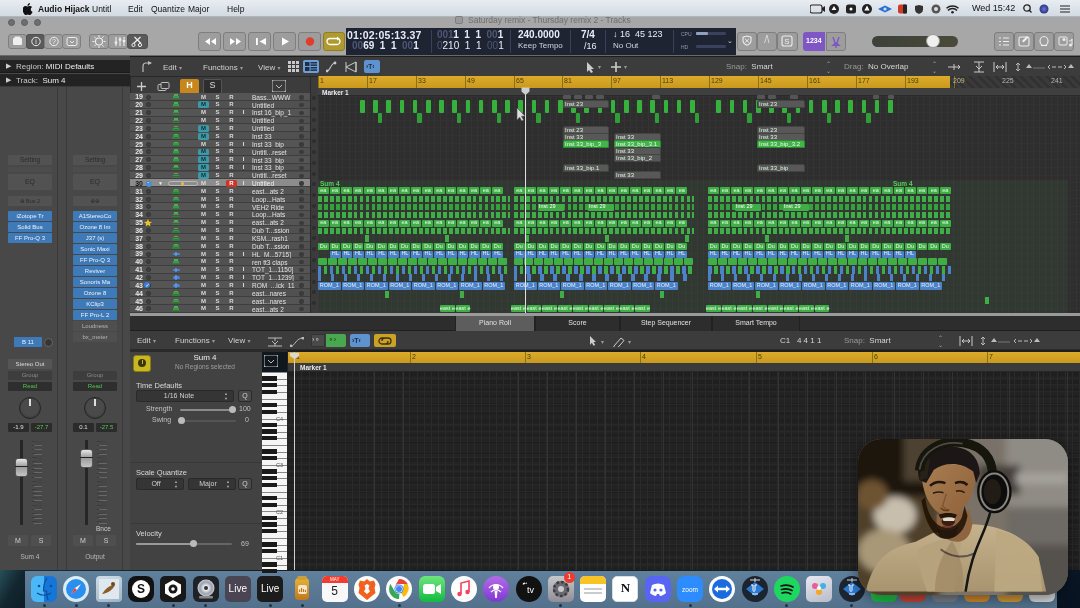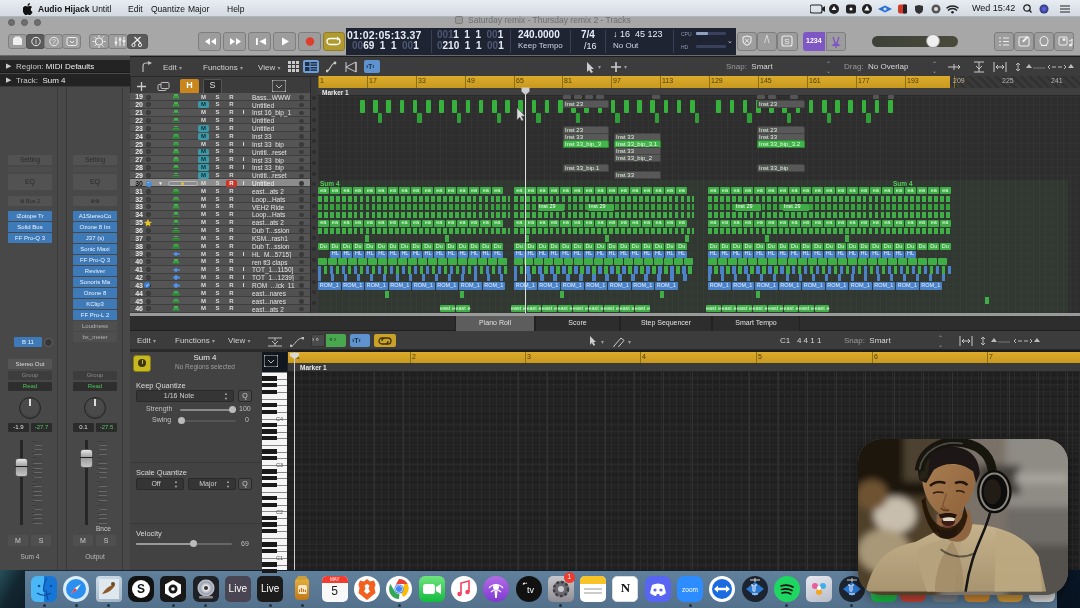--- a/index.html
+++ b/index.html
@@ -108,21 +108,21 @@
     </svg>
     <div style="position:absolute;left:346px;top:28px;width:390px;height:27px;background:#1f2433;border-radius:0px;color:#dfe6f2;"></div>
     <div style="position:absolute;left:431px;top:30px;width:1px;height:23px;background:#3a4156;"></div>
     <div style="position:absolute;left:510px;top:30px;width:1px;height:23px;background:#3a4156;"></div>
     <div style="position:absolute;left:570px;top:30px;width:1px;height:23px;background:#3a4156;"></div>
     <div style="position:absolute;left:605px;top:30px;width:1px;height:23px;background:#3a4156;"></div>
     <div style="position:absolute;left:673px;top:30px;width:1px;height:23px;background:#3a4156;"></div>
     <div class="tx" style="left:347px;top:29px;font-size:10.5px;font-weight:bold;color:#e6ecf8;letter-spacing:0.2px;">01:02:05:13.37</div>
     <div class="tx" style="left:352px;top:40px;font-size:10px;font-weight:bold;"><span style="color:#4e5874">00</span><span style="color:#e6ecf8">69&nbsp; 1&nbsp; 1&nbsp; </span><span style="color:#4e5874">00</span><span style="color:#e6ecf8">1</span></div>
     <div class="tx" style="left:437px;top:29px;font-size:10px;font-weight:bold;"><span style="color:#4e5874">001</span><span style="color:#e6ecf8">1&nbsp; 1&nbsp; 1&nbsp; </span><span style="color:#4e5874">00</span><span style="color:#e6ecf8">1</span></div>
-    <div class="tx" style="left:437px;top:40px;font-size:10px;font-weight:bold;"><span style="color:#4e5874">0</span><span style="color:#e6ecf8">210&nbsp; 1&nbsp; 1&nbsp; </span><span style="color:#4e5874">00</span><span style="color:#e6ecf8">1</span></div>
+    <div class="tx" style="left:437px;top:40px;font-size:10px;font-weight:normal;"><span style="color:#4e5874">0</span><span style="color:#e6ecf8">210&nbsp; 1&nbsp; 1&nbsp; </span><span style="color:#4e5874">00</span><span style="color:#e6ecf8">1</span></div>
     <div class="tx" style="left:518px;top:29px;font-size:10px;font-weight:bold;color:#e6ecf8;">240.0000</div>
     <div class="tx" style="left:518px;top:41px;font-size:8px;color:#cdd5e6;">Keep Tempo</div>
     <div class="tx" style="left:581px;top:29px;font-size:10px;font-weight:bold;color:#e6ecf8;">7/4</div>
     <div class="tx" style="left:584px;top:41px;font-size:9px;color:#e6ecf8;">/16</div>
     <div class="tx" style="left:613px;top:29px;font-size:9px;color:#e6ecf8;">↓ 16&nbsp; 45&nbsp;123</div>
     <div class="tx" style="left:613px;top:41px;font-size:8px;color:#cdd5e6;">No Out</div>
     <div class="tx" style="left:681px;top:31px;font-size:5px;color:#8f9ab5;">CPU</div>
     <div class="tx" style="left:681px;top:44px;font-size:5px;color:#8f9ab5;">HD</div>
     <div style="position:absolute;left:696px;top:32px;width:30px;height:3px;background:#39415c;border-radius:1px;"></div>
     <div style="position:absolute;left:696px;top:32px;width:12px;height:3px;background:#8fa0c0;border-radius:1px;"></div>
@@ -1485,21 +1485,21 @@
     <div style="position:absolute;left:130px;top:350px;width:950px;height:2px;background:#2a2a2a;"></div>
     <div style="position:absolute;left:133px;top:355px;width:18px;height:17px;background:#c8b820;border-radius:3px;border:1px solid #8a7d12;"></div>
     <div style="position:absolute;left:138px;top:359px;width:8px;height:8px;border-radius:50%;background:#3a3410;"></div>
     <div style="position:absolute;left:141.5px;top:360px;width:1.5px;height:4px;background:#c8b820;"></div>
     <div class="tx" style="left:160px;top:353px;width:90px;text-align:center;font-size:8px;color:#ececec;">Sum 4</div>
     <div class="tx" style="left:160px;top:363px;width:90px;text-align:center;font-size:6.5px;color:#9e9e9e;">No Regions selected</div>
     <svg class="a" style="left:264px;top:355px" width="14" height="12" viewBox="0 0 14 12">
       <rect x="0" y="0" width="14" height="12" rx="2" fill="none" stroke="#bbb" stroke-width="1.1"></rect>
       <path d="M4 5l3 3 3-3" stroke="#bbb" fill="none"></path>
     </svg>
-    <div class="tx" style="left:136px;top:381px;font-size:7.5px;color:#d8d8d8;">Keep Quantize</div>
+    <div class="tx" style="left:136px;top:381px;font-size:7.5px;color:#d8d8d8;">Time Defaults</div>
     <div style="position:absolute;left:136px;top:390px;width:98px;height:12px;background:#353535;border:1px solid #2a2a2a;border-radius:2px;"></div>
     <div class="tx" style="left:136px;top:392px;width:86px;text-align:center;font-size:7px;color:#cfcfcf;">1/16 Note</div>
     <div class="tx" style="left:224px;top:391px;font-size:4px;line-height:5px;color:#aaa;">▲<br>▼</div>
     <div style="position:absolute;left:238px;top:390px;width:14px;height:12px;background:#4a4a4a;border:1px solid #2a2a2a;border-radius:2px;"></div>
     <div class="tx" style="left:238px;top:392px;width:14px;text-align:center;font-size:7px;color:#ccc;">Q</div>
     <div class="tx" style="left:146px;top:405px;font-size:7px;color:#c0c0c0;">Strength</div>
     <div style="position:absolute;left:180px;top:409px;width:56px;height:2px;background:#8a8a8a;border-radius:1px;"></div>
     <div style="position:absolute;left:229px;top:406px;width:7px;height:7px;border-radius:50%;background:#bbb;"></div>
     <div class="tx" style="left:239px;top:405px;font-size:7px;color:#c0c0c0;">100</div>
     <div class="tx" style="left:152px;top:416px;font-size:7px;color:#c0c0c0;">Swing</div>

